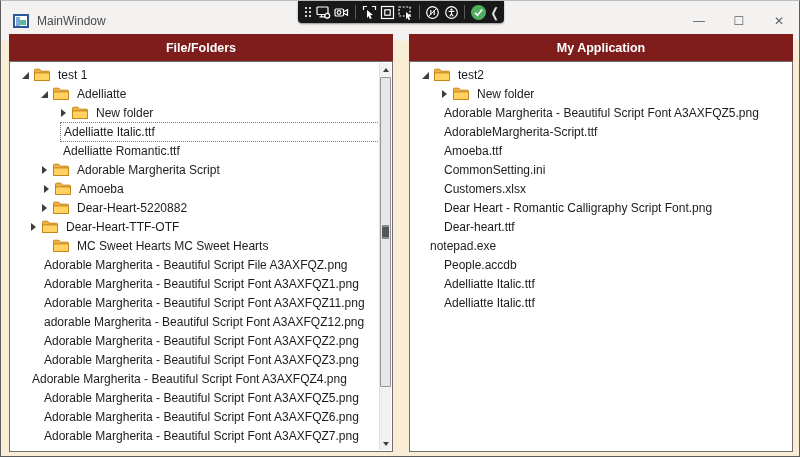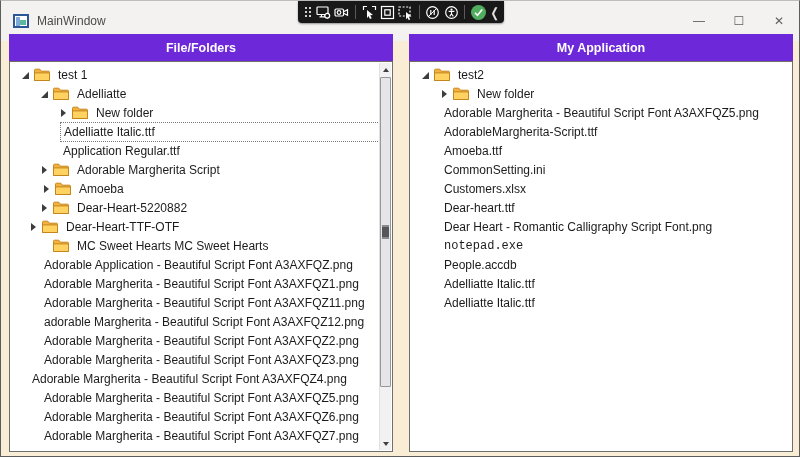--- a/index.html
+++ b/index.html
@@ -29,21 +29,21 @@
           background-size:4px 4px; background-position:1px 1px; }
   .tb-icon { width:22px; height:22px; display:flex; align-items:center; justify-content:center; }
   .tb-sep { width:1px; height:14px; background:#5a5a5a; margin:0 4px; }
   .chev { color:#e0e0e0; font-size:10px; margin-left:3px; transform:scaleY(1.3); }
 
   
   .content { position:absolute; left:0; top:30px; right:0; bottom:0; }
   .panel { position:absolute; top:3px; width:384px; height:418px; display:flex; flex-direction:column; }
   .panel.left  { left:8px; }
   .panel.right { left:408px; }
-  .panel-header { height:27px; background:#6d28d9; color:#fff; font-size:12.5px; font-weight:600;
+  .panel-header { height:27px; background:#7f1d1d; color:#fff; font-size:12.5px; font-weight:600;
                   display:flex; align-items:center; justify-content:center; }
   .panel-body { flex:1; background:#fff; border:1px solid #6F6F6F; position:relative; overflow:hidden; }
   .tree { position:absolute; inset:1px; padding-top:2px; overflow:hidden; }
   .panel.left .tree { right:8px; }
 
   .trow { height:19px; display:flex; align-items:center; font-size:12px; color:#1b1b1b;
           white-space:nowrap; margin-right:2px; }
   .expander { width:12px; height:10px; position:relative; flex:0 0 12px; }
   .expander.collapsed::after { content:""; position:absolute; left:1px; top:1px; width:0; height:0;
           border-left:5px solid #3d3d3d; border-top:4px solid transparent; border-bottom:4px solid transparent; }
@@ -177,21 +177,21 @@
                   <path d="M.5 12.5 V2.2 c0-.5 .4-1 1-1 h4.3 l1.5 2 h7.2 c.6 0 1 .4 1 1 v8.3 z" fill="#F4B13F" stroke="#C4861C" stroke-width="1"></path>
                   <path d="M.5 12.5 V4.9 h15 v7.6 z" fill="#FFD262" stroke="#C4861C" stroke-width="1"></path>
                 </svg>
               </span>
               <span class="lbl">New folder</span>
             </div>
             <div class="trow" style="padding-left: 49px;">
               <span class="lbl focused">Adelliatte Italic.ttf</span>
             </div>
             <div class="trow" style="padding-left: 49px;">
-              <span class="lbl">Application Regular.ttf</span>
+              <span class="lbl">Adelliatte Romantic.ttf</span>
             </div>
             <div class="trow" style="padding-left: 30px;">
               <span class="expander collapsed"></span>
               <span class="folder">
                 <svg width="16" height="13" viewBox="0 0 16 13">
                   <path d="M.5 12.5 V2.2 c0-.5 .4-1 1-1 h4.3 l1.5 2 h7.2 c.6 0 1 .4 1 1 v8.3 z" fill="#F4B13F" stroke="#C4861C" stroke-width="1"></path>
                   <path d="M.5 12.5 V4.9 h15 v7.6 z" fill="#FFD262" stroke="#C4861C" stroke-width="1"></path>
                 </svg>
               </span>
               <span class="lbl">Adorable Margherita Script</span>
@@ -230,21 +230,21 @@
               <span class="expander none"></span>
               <span class="folder">
                 <svg width="16" height="13" viewBox="0 0 16 13">
                   <path d="M.5 12.5 V2.2 c0-.5 .4-1 1-1 h4.3 l1.5 2 h7.2 c.6 0 1 .4 1 1 v8.3 z" fill="#F4B13F" stroke="#C4861C" stroke-width="1"></path>
                   <path d="M.5 12.5 V4.9 h15 v7.6 z" fill="#FFD262" stroke="#C4861C" stroke-width="1"></path>
                 </svg>
               </span>
               <span class="lbl">MC Sweet Hearts MC Sweet Hearts</span>
             </div>
             <div class="trow" style="padding-left: 30px;">
-              <span class="lbl">Adorable Application - Beautiful Script Font A3AXFQZ.png</span>
+              <span class="lbl">Adorable Margherita - Beautiful Script File A3AXFQZ.png</span>
             </div>
             <div class="trow" style="padding-left: 30px;">
               <span class="lbl">Adorable Margherita - Beautiful Script Font A3AXFQZ1.png</span>
             </div>
             <div class="trow" style="padding-left: 30px;">
               <span class="lbl">Adorable Margherita - Beautiful Script Font A3AXFQZ11.png</span>
             </div>
             <div class="trow" style="padding-left: 30px;">
               <span class="lbl">adorable Margherita - Beautiful Script Font A3AXFQZ12.png</span>
             </div>
@@ -318,26 +318,26 @@
             <div class="trow" style="padding-left: 30px;">
               <span class="lbl">Amoeba.ttf</span>
             </div>
             <div class="trow" style="padding-left: 30px;">
               <span class="lbl">CommonSetting.ini</span>
             </div>
             <div class="trow" style="padding-left: 30px;">
               <span class="lbl">Customers.xlsx</span>
             </div>
             <div class="trow" style="padding-left: 30px;">
+              <span class="lbl">Dear Heart - Romantic Calligraphy Script Font.png</span>
+            </div>
+            <div class="trow" style="padding-left: 30px;">
               <span class="lbl">Dear-heart.ttf</span>
             </div>
-            <div class="trow" style="padding-left: 30px;">
-              <span class="lbl">Dear Heart - Romantic Calligraphy Script Font.png</span>
-            </div>
-            <div class="trow" style="padding-left: 30px; font-family: Liberation Mono, monospace;">
+            <div class="trow" style="padding-left: 16px;">
               <span class="lbl">notepad.exe</span>
             </div>
             <div class="trow" style="padding-left: 30px;">
               <span class="lbl">People.accdb</span>
             </div>
             <div class="trow" style="padding-left: 30px;">
               <span class="lbl">Adelliatte Italic.ttf</span>
             </div>
             <div class="trow" style="padding-left: 30px;">
               <span class="lbl">Adelliatte Italic.ttf</span>

